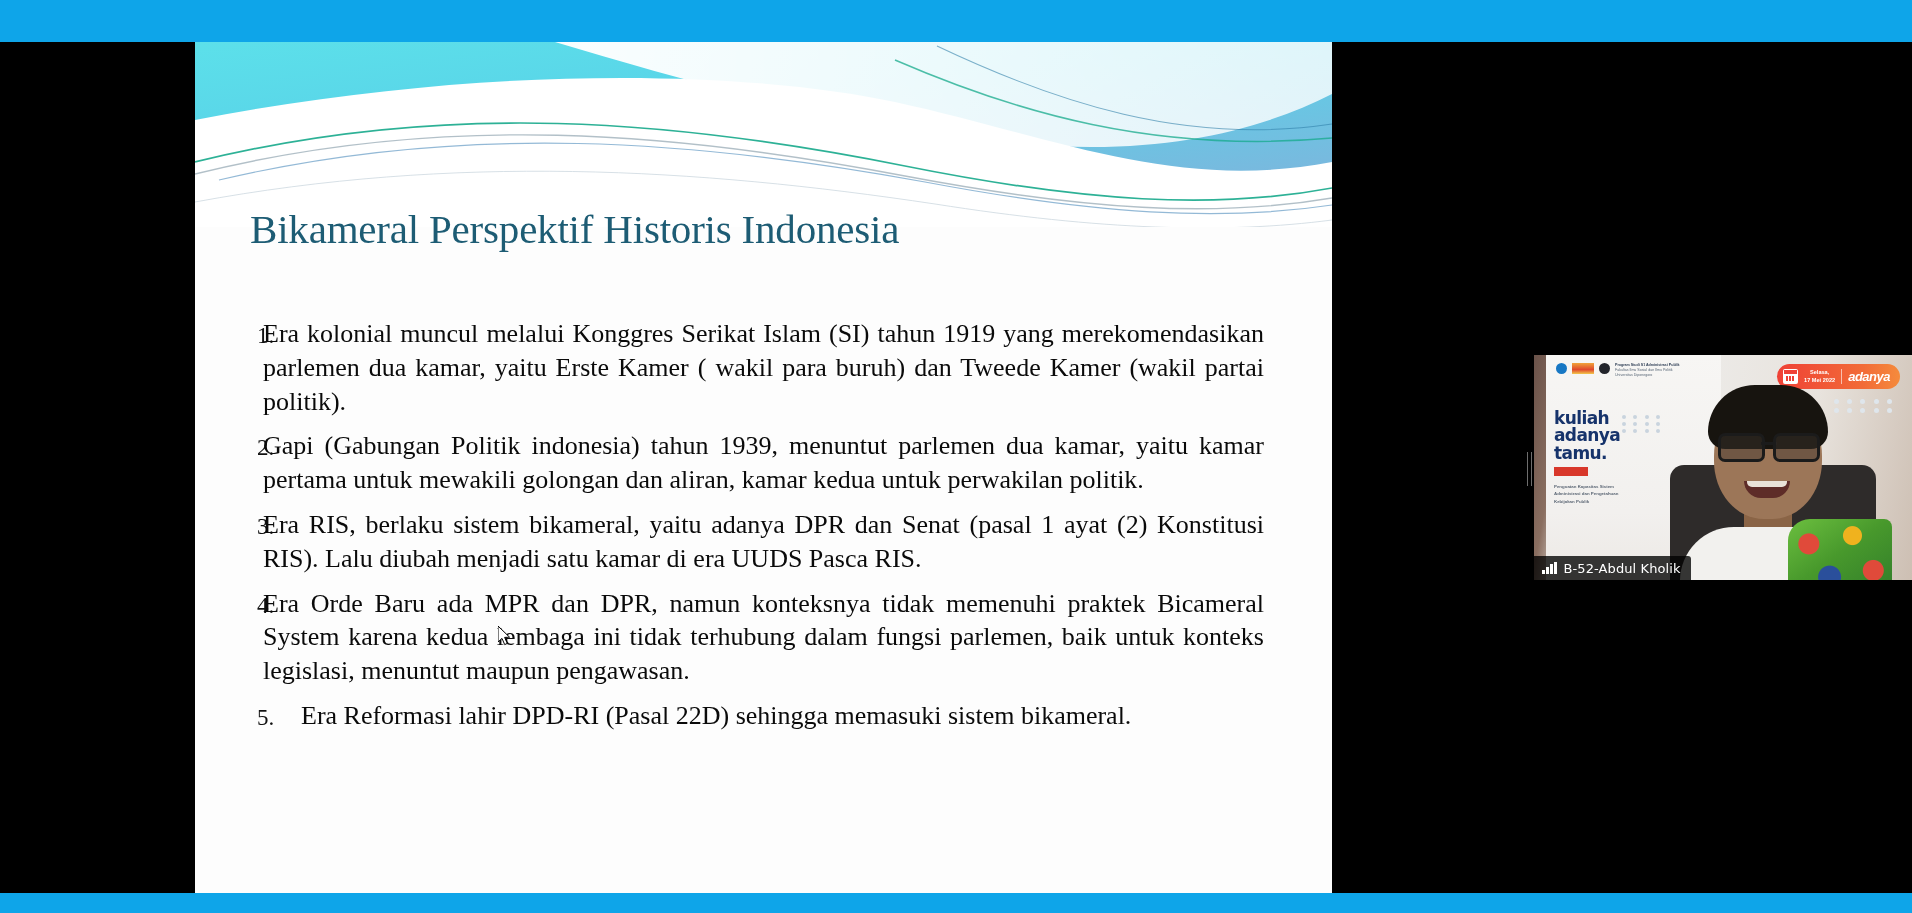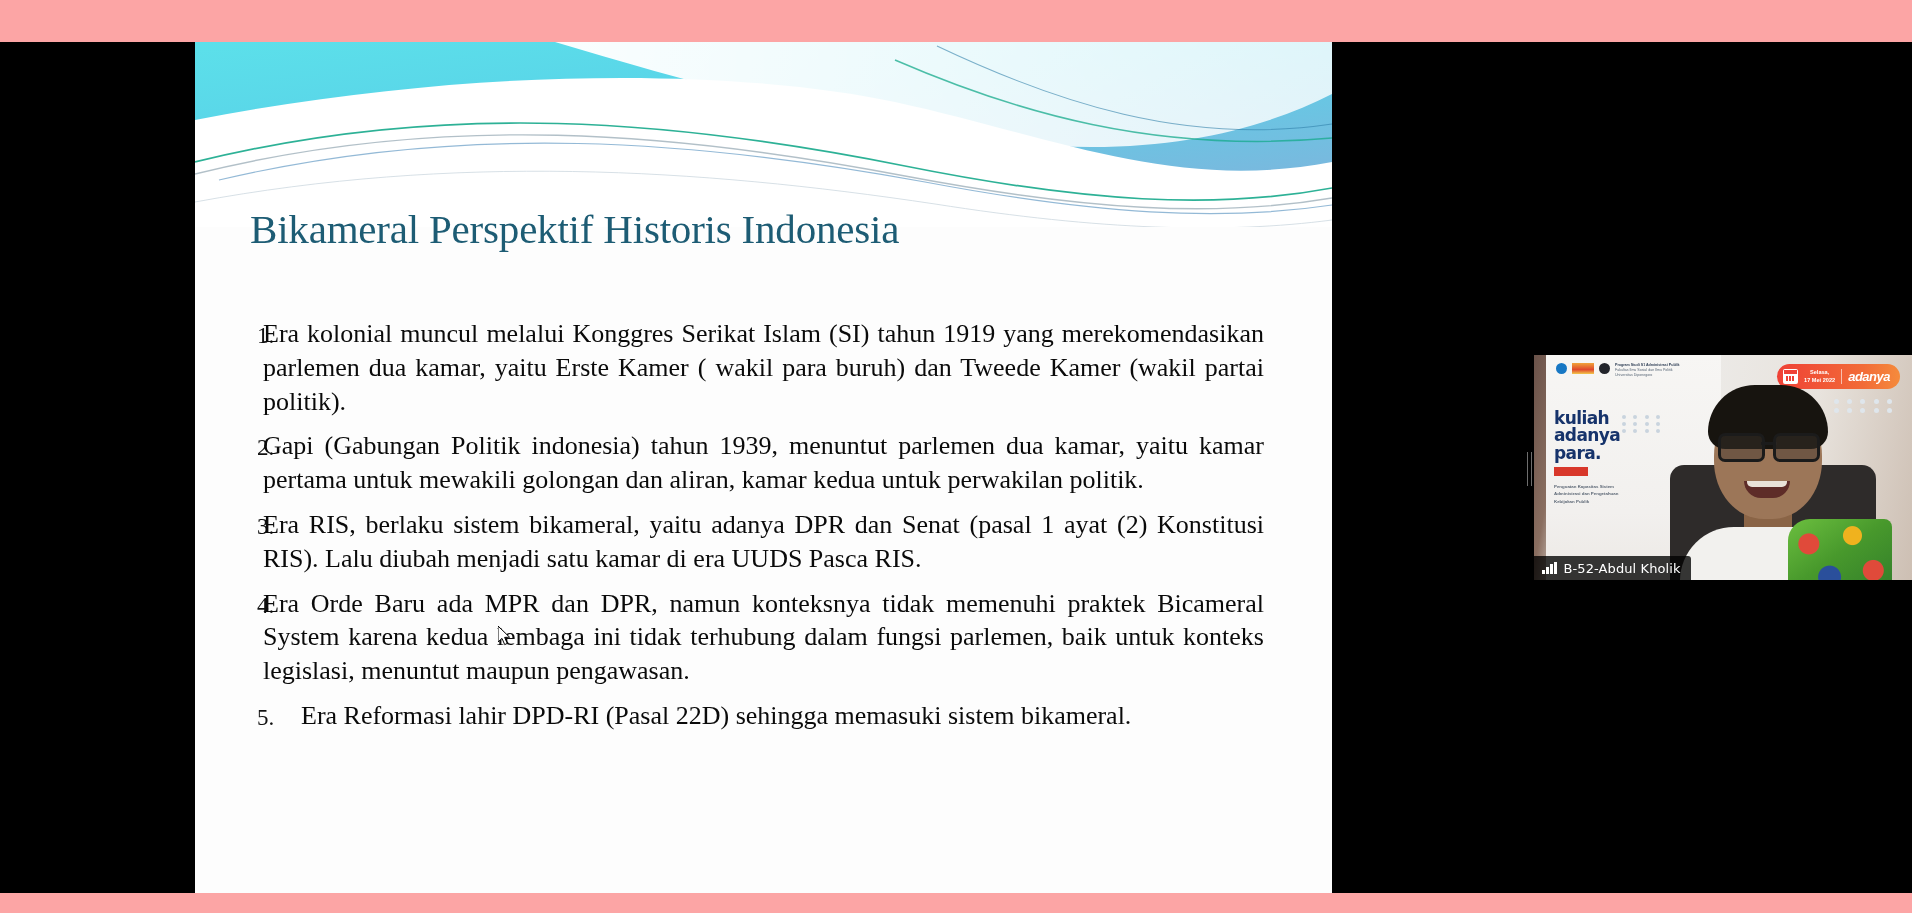--- a/index.html
+++ b/index.html
@@ -11,21 +11,21 @@
     width: 1912px;
     height: 913px;
     overflow: hidden;
     font-family: "Liberation Sans", sans-serif;
   }
 
   .screen {
     position: relative;
     width: 1912px;
     height: 913px;
-    background: #fca5a5;
+    background: #0ea5e9;
     overflow: hidden;
   }
 
   
   .stage {
     position: absolute;
     left: 0;
     top: 42px;
     width: 1912px;
     height: 851px;
@@ -489,21 +489,21 @@
           <span class="logo-words">
             <span>Program Studi S1 Administrasi Publik</span><br>
             <span class="sub">Fakultas Ilmu Sosial dan Ilmu Politik</span><br>
             <span class="sub">Universitas Diponegoro</span>
           </span>
         </div>
 
         <div class="vid-headline">
           <div class="l1">kuliah</div>
           <div class="l1">adanya</div>
-          <div class="l1">para.</div>
+          <div class="l1">tamu.</div>
         </div>
 
         <div class="vid-dots">
           <i></i>
             <i></i>
             <i></i>
             <i></i>
             <i></i>
             <i></i>
             <i></i>

